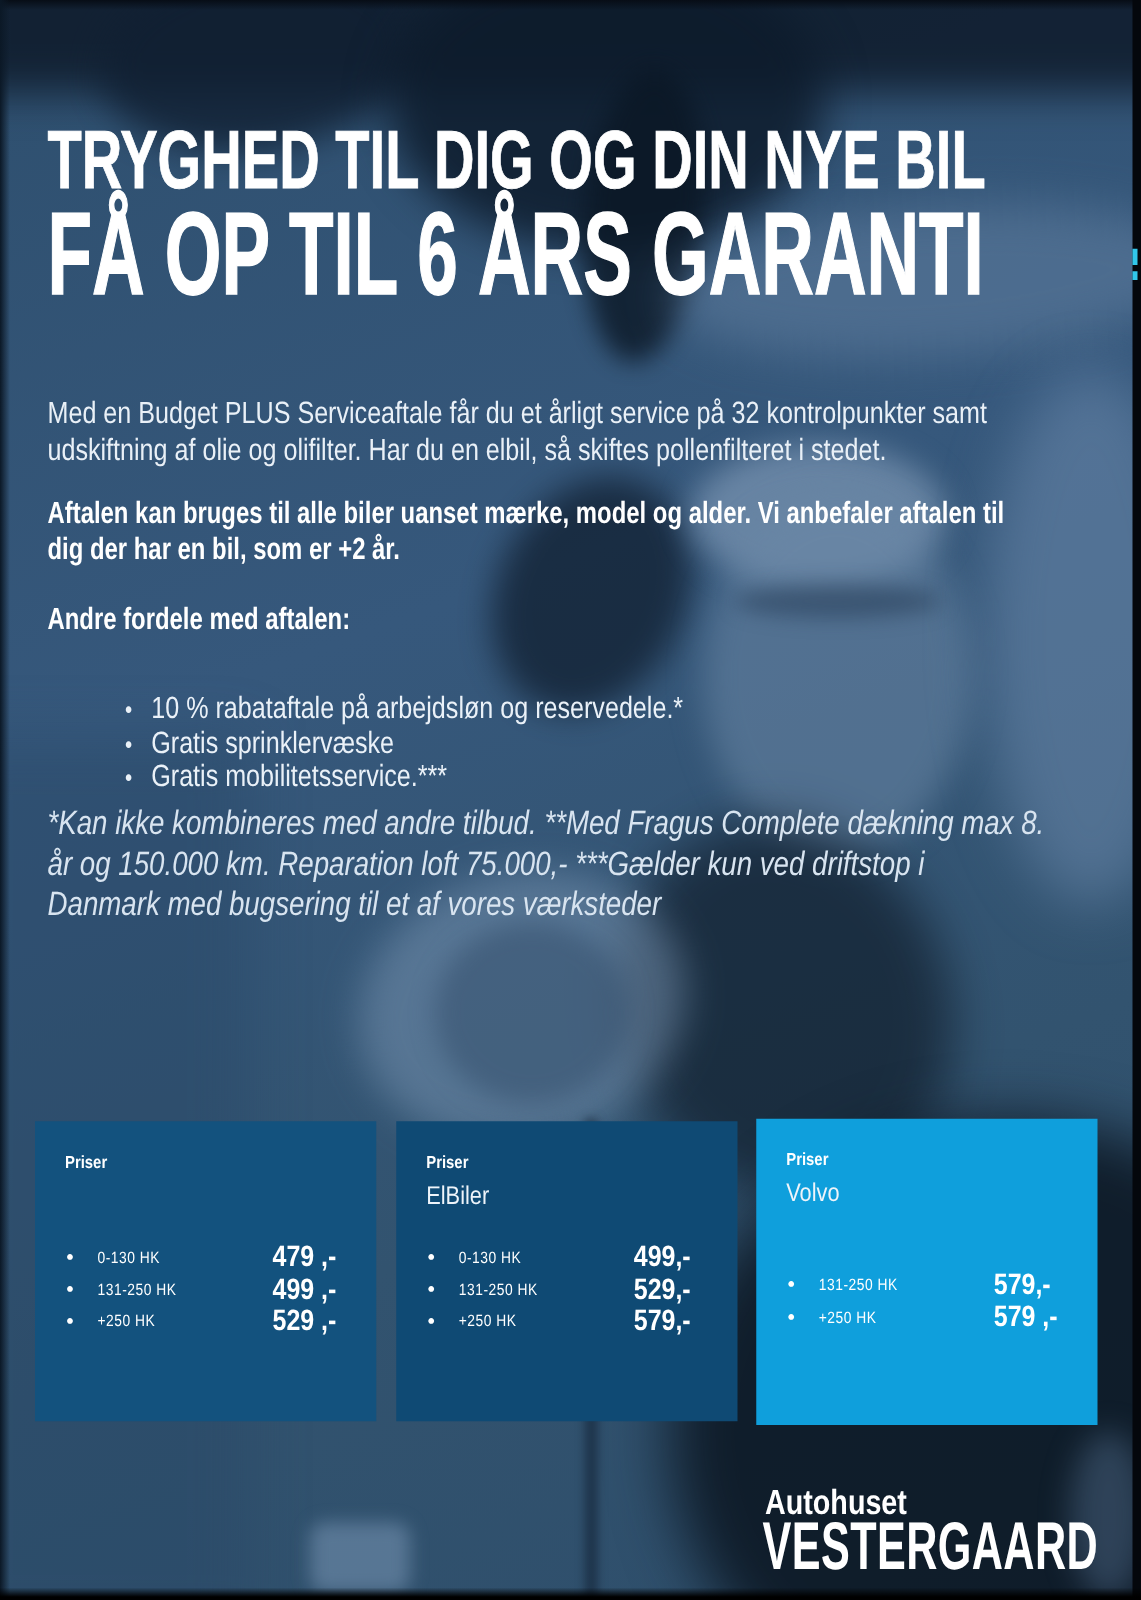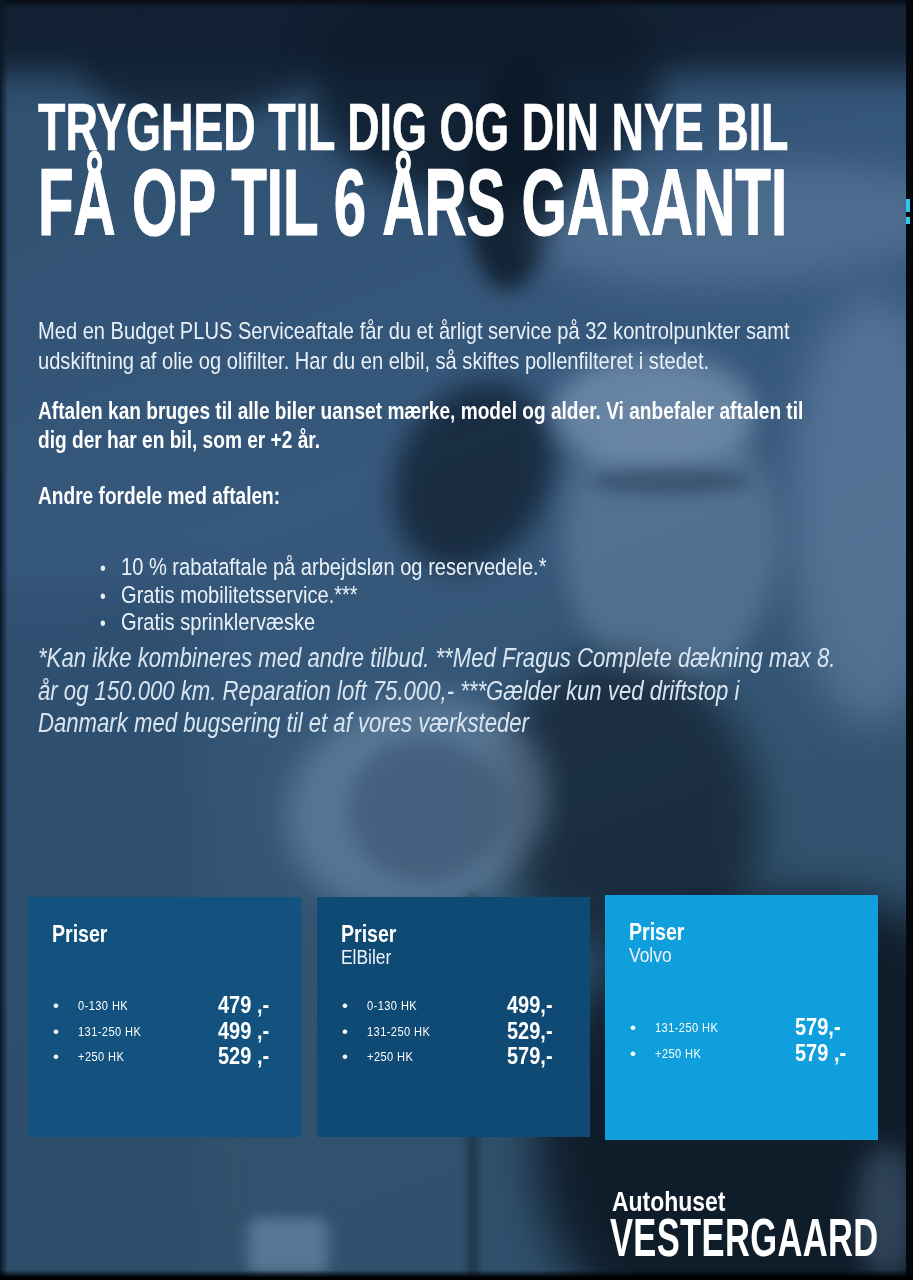--- a/index.html
+++ b/index.html
@@ -53,21 +53,21 @@
   .b-row{height:27.5px;font-size:24.5px;line-height:27.5px;color:#eaf1f8;}
   .b-dot{margin-left:62px;font-size:20px;}
   .b-text{margin-left:14px;}
   .disc{left:38px;top:642px;font-style:italic;color:#d8e4f0;}
   .disc .bodyline{font-size:27px;height:32.5px;line-height:32.5px;color:#d8e4f0;}
   
   .card{position:absolute;z-index:10;width:273px;height:240px;color:#fff;}
   .card1{left:28px;top:897px;background:#13527e;}
   .card2{left:317px;top:897px;background:#0f4a74;}
   .card3{left:605px;top:895px;width:273px;height:245px;background:#0f9fdc;}
-  .card-h{position:absolute;left:24px;top:24px;font-size:23px;font-weight:700;}
+  .card-h{position:absolute;left:24px;top:24px;font-size:14px;font-weight:700;}
   .card-sub{position:absolute;left:24px;top:48px;font-size:20.5px;color:#eef4fa;}
   .rows{position:absolute;left:0;top:96px;width:100%;}
   .card3 .rows{top:120px;}
   .pr-row{position:relative;height:25.5px;}
   .pr-dot{position:absolute;left:25px;top:0;font-size:17px;line-height:25.5px;}
   .pr-label{position:absolute;left:50px;top:0;font-size:13px;line-height:25.5px;letter-spacing:.5px;}
   .pr-price{position:absolute;left:190px;top:0;font-size:23.5px;line-height:25.5px;font-weight:700;}
   
   .brand-top{left:612px;top:1186px;font-size:28px;font-weight:700;}
   .brand-bottom{left:610px;top:1210px;font-size:54px;line-height:54px;font-weight:700;letter-spacing:.5px;}
@@ -123,24 +123,24 @@
   </div>
 
   <div class="txt benefits-h">
     <span class="cx s78">Andre fordele med aftalen:</span>
   </div>
   <div class="txt bullets">
     <div class="b-row">
       <span class="cx s82 b-dot">•</span><span class="cx s82 b-text">10 % rabataftale på arbejdsløn og reservedele.*</span>
     </div>
     <div class="b-row">
+      <span class="cx s82 b-dot">•</span><span class="cx s82 b-text">Gratis sprinklervæske</span>
+    </div>
+    <div class="b-row">
       <span class="cx s82 b-dot">•</span><span class="cx s82 b-text">Gratis mobilitetsservice.***</span>
-    </div>
-    <div class="b-row">
-      <span class="cx s82 b-dot">•</span><span class="cx s82 b-text">Gratis sprinklervæske</span>
     </div>
   </div>
 
   <div class="txt disc">
     <div class="bodyline"><span class="cx s82">*Kan ikke kombineres med andre tilbud. **Med Fragus Complete dækning max 8.</span></div>
     <div class="bodyline"><span class="cx s82">år og 150.000 km. Reparation loft 75.000,- ***Gælder kun ved driftstop i</span></div>
     <div class="bodyline"><span class="cx s82">Danmark med bugsering til et af vores værksteder</span></div>
   </div>
 
   <div class="card card1">

